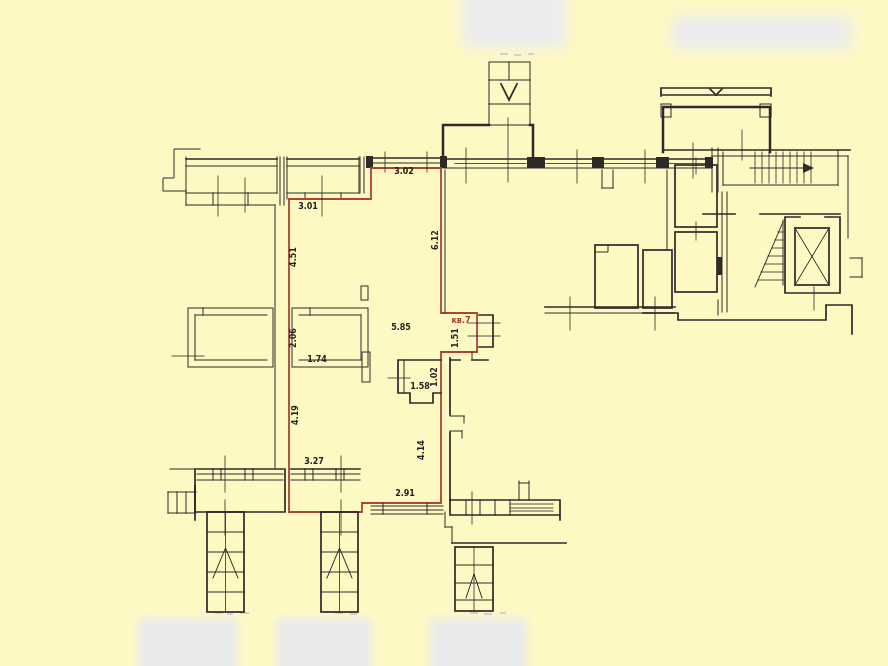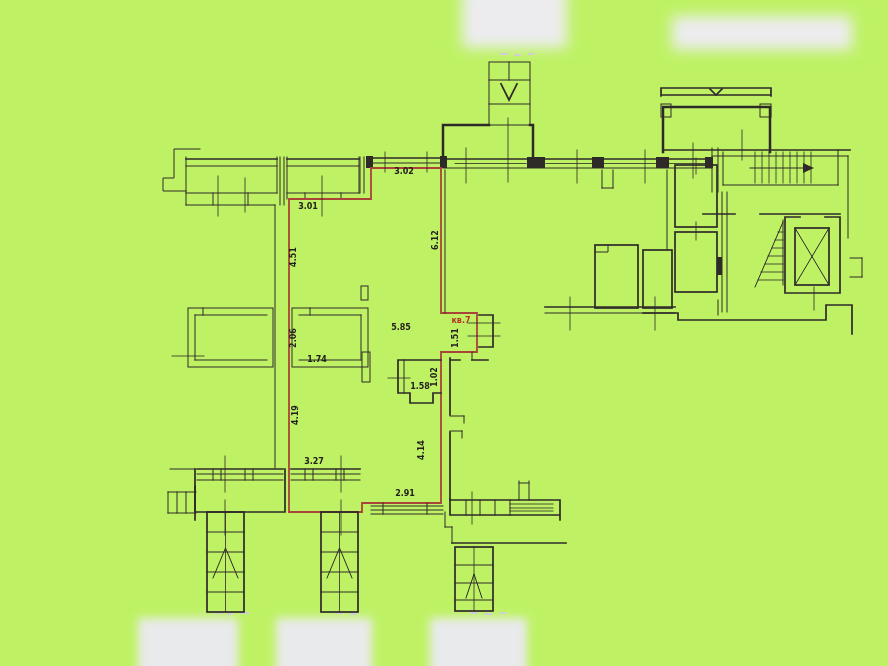--- a/index.html
+++ b/index.html
@@ -12,21 +12,21 @@
   .k3{stroke:var(--wall,#2e2a28);fill:none;stroke-width:2.5;stroke-linecap:square}
   .kf{fill:var(--wall,#2e2a28);stroke:none}
   .red{stroke:var(--apt,#a84438);fill:none;stroke-width:1.8;stroke-linecap:square}
   text.dim{fill:#24201e;font-size:8px;font-weight:bold;text-anchor:middle;
            font-family:"DejaVu Sans",sans-serif;}
   text.apt{fill:var(--aptText,#b43527);}
 </style>
 </head>
 <body>
 
-<div class="stage" style="--wall: #2e2a28; --apt: #a84438; --aptText: #b43527; background: #bef264;">
+<div class="stage" style="--wall: #2e2a28; --apt: #a84438; --aptText: #b43527; background: #fef9c3;">
 <svg width="888" height="666" viewBox="0 0 888 666">
   <defs>
     <filter id="b7" x="-60%" y="-60%" width="220%" height="220%">
           <feGaussianBlur stdDeviation="7"></feGaussianBlur>
         </filter>
     <filter id="b5" x="-40%" y="-40%" width="180%" height="180%">
           <feGaussianBlur stdDeviation="5"></feGaussianBlur>
         </filter>
   </defs>
 

